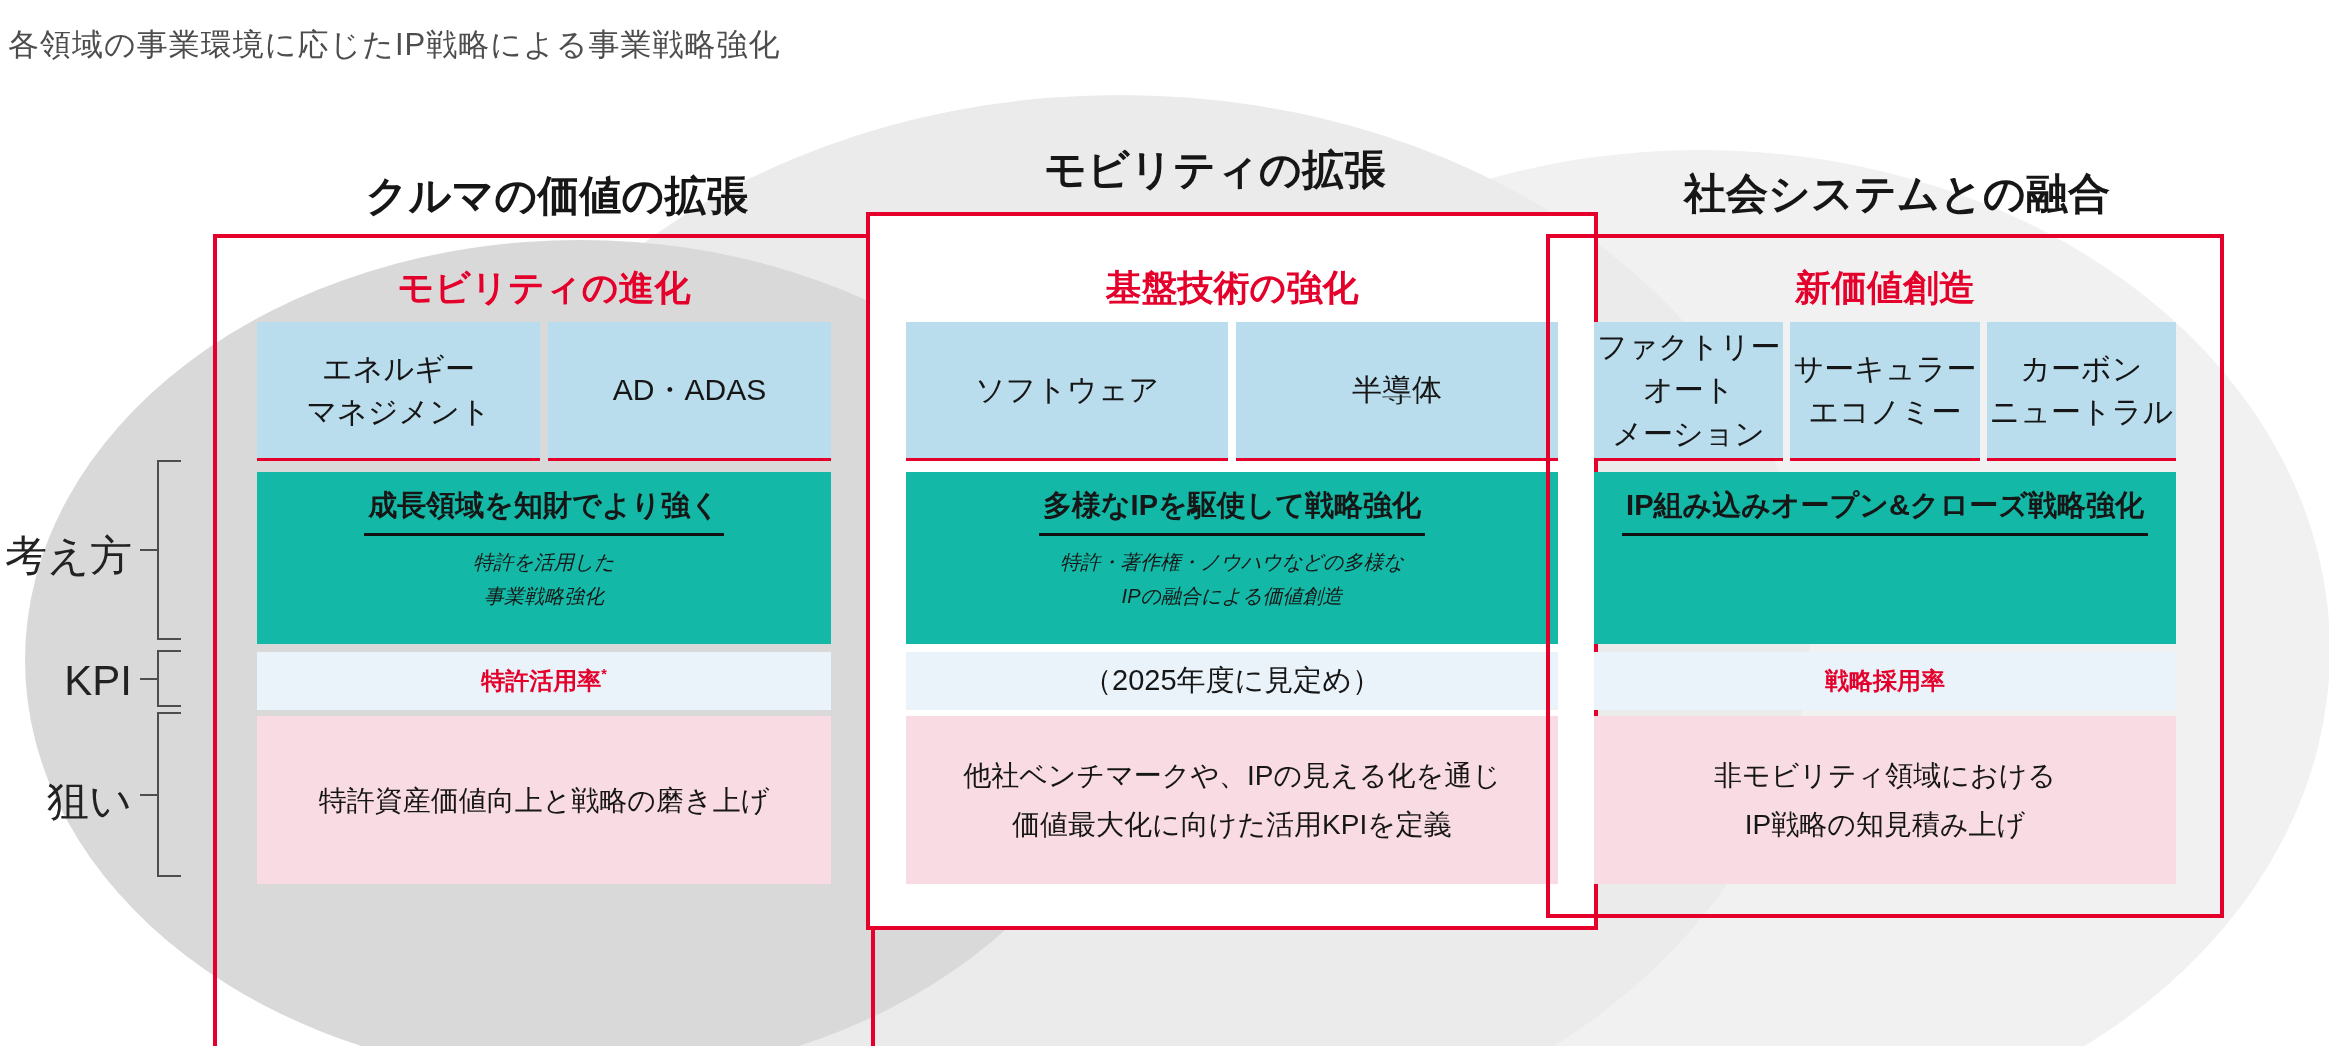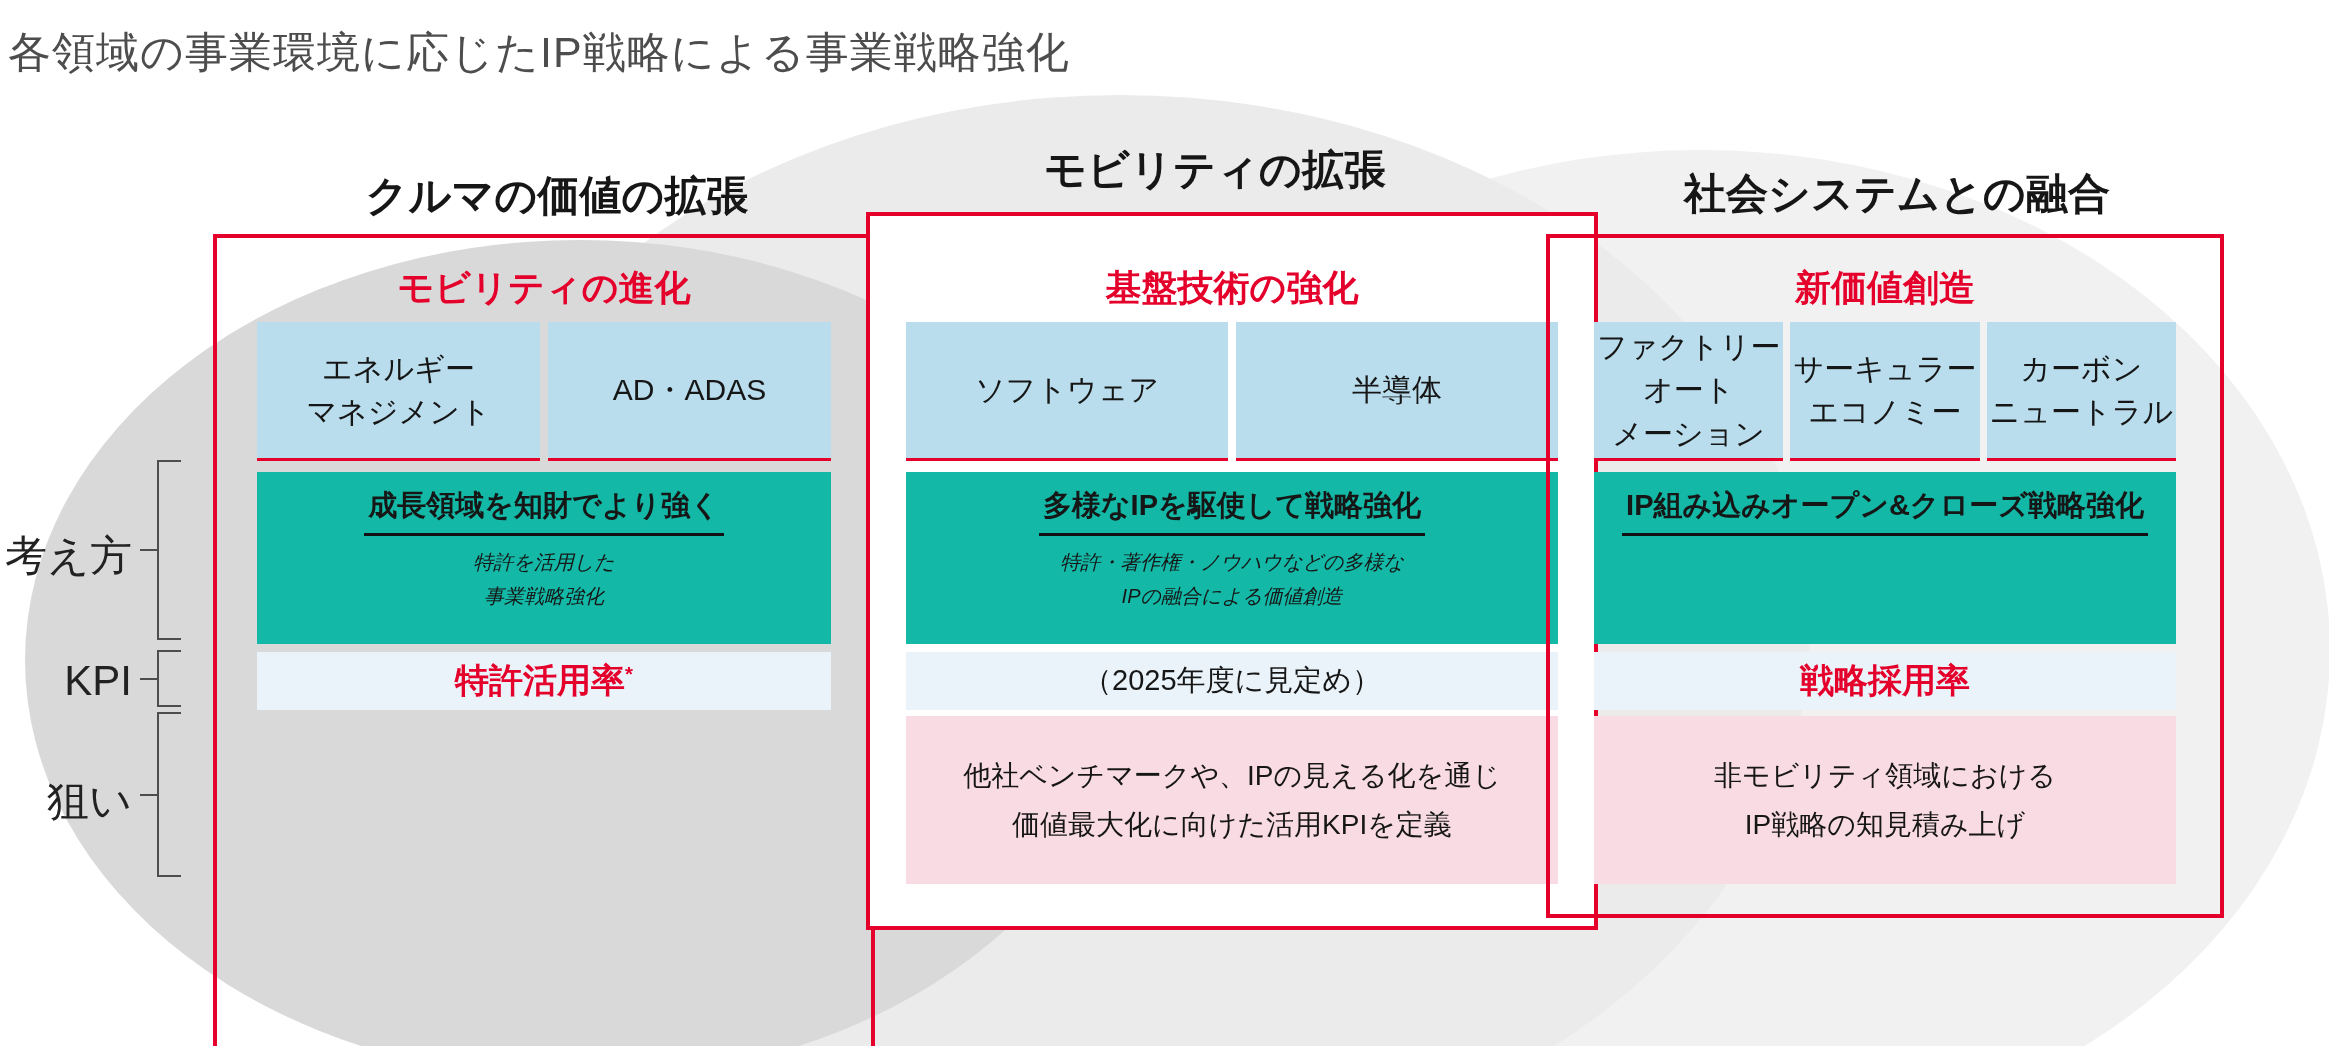--- a/index.html
+++ b/index.html
@@ -16,21 +16,21 @@
   html,body{margin:0;padding:0;overflow:hidden;background:#fff;}
   #canvas{
     position:relative;width:2329px;height:1046px;background:#fff;overflow:hidden;
     font-family:"Liberation Sans","DejaVu Sans",sans-serif;color:var(--ink);
   }
   .ellipse{position:absolute;border-radius:50%;}
   .e-right{left:1070px;top:150px;width:1260px;height:1000px;background:var(--ellipse-right);}
   .e-mid{left:430px;top:95px;width:1380px;height:1070px;background:var(--ellipse-middle);}
   .e-left{left:25px;top:240px;width:1110px;height:840px;background:var(--ellipse-left);}
 
-  .title{position:absolute;left:8px;top:24px;font-size:43px;font-weight:500;color:#4d4d4d;letter-spacing:1px;white-space:nowrap;}
+  .title{position:absolute;left:8px;top:24px;font-size:31px;font-weight:500;color:#4d4d4d;letter-spacing:1px;white-space:nowrap;}
 
   .col-header{position:absolute;transform:translateX(-50%);font-size:42px;font-weight:700;color:var(--ink);white-space:nowrap;}
   .h1{left:557px;top:168px;}
   .h2{left:1215px;top:142px;}
   .h3{left:1897px;top:166px;}
 
   .frame{position:absolute;border:4px solid var(--accent-red);box-sizing:border-box;}
   .f1{left:189px;top:234px;width:662px;height:864px;margin-left:24px;--inset:40px;--shift:0px;}
   .f2{left:866px;top:212px;width:732px;height:718px;--inset:36px;--shift:22px;background:#fff;}
   .f3{left:1546px;top:234px;width:678px;height:684px;--inset:44px;--shift:0px;}
@@ -42,21 +42,21 @@
   .f3 .cats{gap:7px;}
   .cat{flex:1;background:var(--category-blue);border-bottom:3px solid var(--accent-red);
     display:flex;align-items:center;justify-content:center;text-align:center;
     font-size:30px;line-height:1.45;white-space:pre-line;box-sizing:border-box;}
   .approach{top:calc(234px + var(--shift));height:172px;background:#14b8a6;text-align:center;padding-top:14px;}
   .approach .heading{display:inline-block;font-size:29px;font-weight:700;
     border-bottom:3px solid #111;padding:0 4px 7px 4px;white-space:nowrap;}
   .approach .body{margin-top:10px;font-size:20px;line-height:1.68;white-space:pre-line;font-style:italic;}
   .kpi{top:calc(414px + var(--shift));height:58px;background:var(--kpi-blue);
     display:flex;align-items:center;justify-content:center;
-    font-size:34px;font-weight:700;color:var(--accent-red);white-space:nowrap;}
+    font-size:24px;font-weight:700;color:var(--accent-red);white-space:nowrap;}
   .kpi sup{font-size:60%;line-height:0;margin-top:-14px;}
   .kpi.dark{color:var(--ink);font-weight:500;font-size:29px;}
   .aim{top:calc(478px + var(--shift));height:168px;background:var(--aim-pink);
     display:flex;align-items:center;justify-content:center;text-align:center;
     font-size:28px;line-height:1.75;white-space:pre-line;}
 
   .bracket{position:absolute;left:157px;width:24px;box-sizing:border-box;
     border:2px solid var(--line);border-right:none;}
   .bracket::before{content:"";position:absolute;left:-19px;top:calc(50% - 1px);width:17px;height:2px;background:var(--line);}
   .b1{top:460px;height:180px;}
@@ -93,20 +93,21 @@
     </div>
     <div class="row approach">
       <span class="heading">成長領域を知財でより強く</span>
       <div class="body">特許を活用した
 事業戦略強化</div>
     </div>
     <div class="row kpi">
         <span>特許活用率</span>
         <sup>*</sup>
       </div>
+    <div class="row aim">特許資産価値向上と戦略の磨き上げ</div>
   </section>
 
   <section class="frame f2">
     <div class="row subtitle">基盤技術の強化</div>
     <div class="row cats">
       <div class="cat">ソフトウェア</div>
       <div class="cat">半導体</div>
     </div>
     <div class="row approach">
       <span class="heading">多様なIPを駆使して戦略強化</span>

